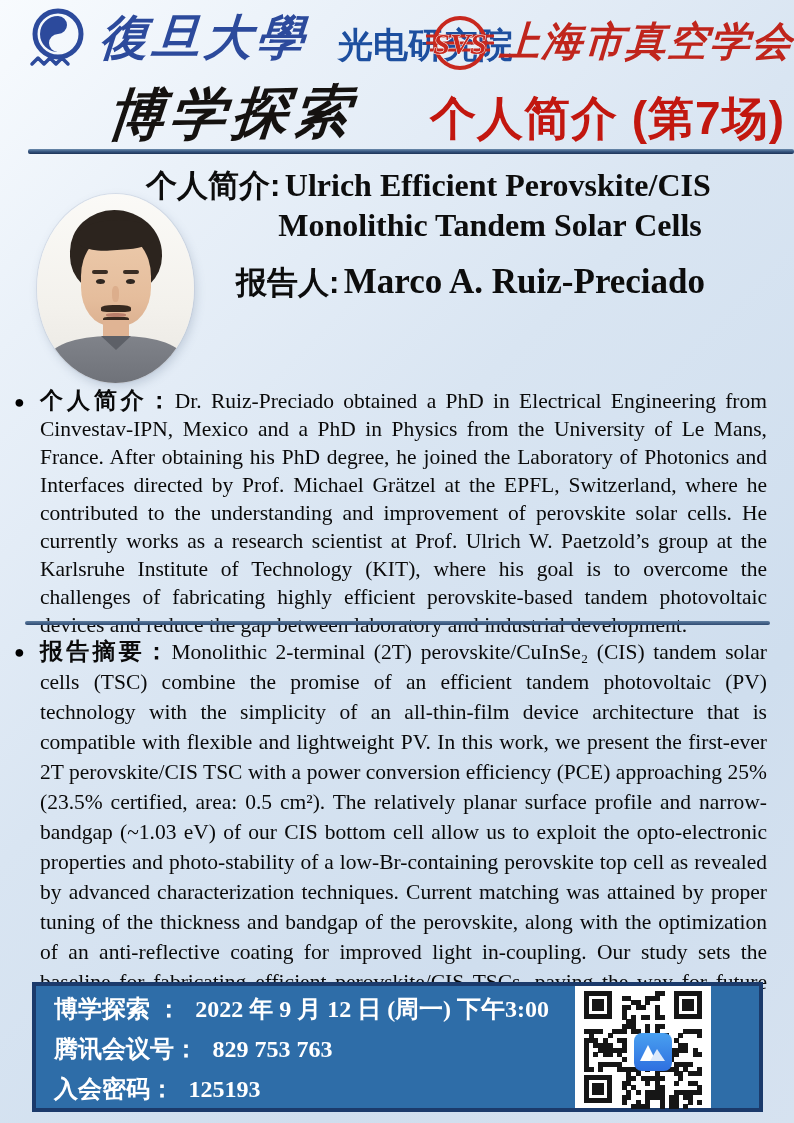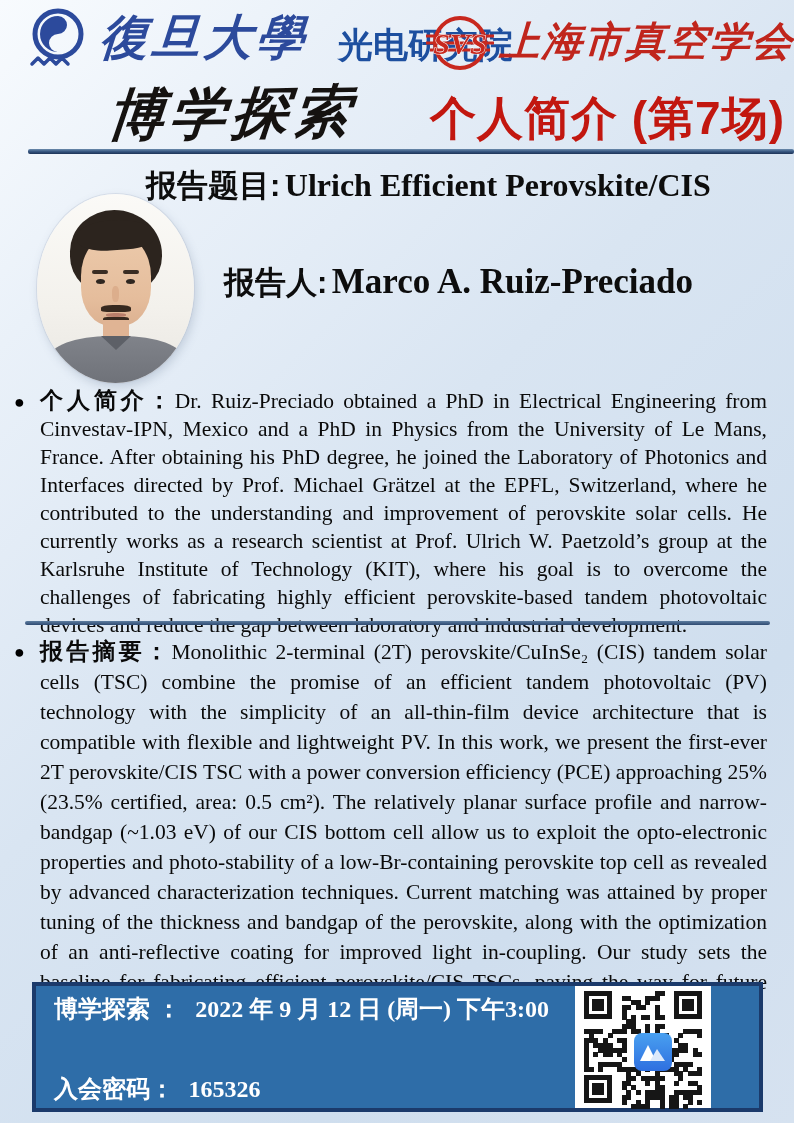--- a/index.html
+++ b/index.html
@@ -90,21 +90,21 @@
     border-radius: 45% 45% 0 0; }
   .p-collar { position: absolute; left: 64px; top: 142px; width: 30px; height: 14px;
     background: #5d6067; clip-path: polygon(0 0, 50% 100%, 100% 0); }
 
   .title-line1 { position: absolute; left: 146px; top: 165px; white-space: nowrap; }
   .title-line2 { position: absolute; left: 240px; top: 207px; width: 500px;
     text-align: center; white-space: nowrap; }
   .zh-label { font-size: 31px; font-weight: 900; color: #0d0d0d; }
   .en-title { font-family: "Liberation Serif", "DejaVu Serif", serif;
     font-size: 32px; font-weight: bold; color: #0d0d0d; }
-  .speaker-line { position: absolute; left: 224px; top: 262px; white-space: nowrap; }
+  .speaker-line { position: absolute; left: 236px; top: 262px; white-space: nowrap; }
   .speaker-name { font-family: "Liberation Serif", "DejaVu Serif", serif;
     font-size: 35px; font-weight: bold; color: #0d0d0d; }
   .affiliation { position: absolute; left: 240px; top: 322px; width: 470px;
     text-align: center; font-size: 33px; font-weight: 900; color: #0d0d0d;
     white-space: nowrap; }
 
   
   .bullet { position: absolute; font-size: 18px; color: #000; }
   .bullet-bio { left: 14px; top: 392px; }
   .bullet-abs { left: 14px; top: 642px; }
@@ -218,23 +218,24 @@
     <div class="p-nose"></div>
     <div class="p-stache"></div>
     <div class="p-mouth"></div>
     <div class="p-goatee"></div>
     <div class="p-neck"></div>
     <div class="p-shirt"></div>
     <div class="p-collar"></div>
   </div>
 
   <div class="title-line1">
-    <span class="zh-label">报告题目:</span>
+    <span class="zh-label">个人简介:</span>
     <span class="en-title">Ulrich Efficient Perovskite/CIS</span>
   </div>
+  <div class="title-line2 en-title">Monolithic Tandem Solar Cells</div>
 
   <div class="speaker-line">
     <span class="zh-label">报告人:</span>
     <span class="speaker-name">Marco A. Ruiz-Preciado</span>
   </div>
 
 
   <span class="bullet bullet-bio">●</span>
   <p class="para para-bio"><span class="p-label">个人简介：</span><span>Dr. Ruiz-Preciado obtained a PhD in Electrical Engineering from Cinvestav-IPN, Mexico and a PhD in Physics from the University of Le Mans, France. After obtaining his PhD degree, he joined the Laboratory of Photonics and Interfaces directed by Prof. Michael Grätzel at the EPFL, Switzerland, where he contributed to the understanding and improvement of perovskite solar cells. He currently works as a research scientist at Prof. Ulrich W. Paetzold’s group at the Karlsruhe Institute of Technology (KIT), where his goal is to overcome the challenges of fabricating highly efficient perovskite-based tandem photovoltaic devices and reduce the gap between laboratory and industrial development.</span></p>
 
@@ -243,22 +244,26 @@
   <span class="bullet bullet-abs">●</span>
   <p class="para para-abs"><span class="p-label">报告摘要：</span><span>Monolithic 2-terminal (2T) perovskite/CuInSe₂ (CIS) tandem solar cells (TSC) combine the promise of an efficient tandem photovoltaic (PV) technology with the simplicity of an all-thin-film device architecture that is compatible with flexible and lightweight PV. In this work, we present the first-ever 2T perovskite/CIS TSC with a power conversion efficiency (PCE) approaching 25% (23.5% certified, area: 0.5 cm²). The relatively planar surface profile and narrow-bandgap (~1.03 eV) of our CIS bottom cell allow us to exploit the opto-electronic properties and photo-stability of a low-Br-containing perovskite top cell as revealed by advanced characterization techniques. Current matching was attained by proper tuning of the thickness and bandgap of the perovskite, along with the optimization of an anti-reflective coating for improved light in-coupling. Our study sets the baseline for fabricating efficient perovskite/CIS TSCs, paving the way for future developments that might push the efficiencies over 30%.</span></p>
 
   <div class="meeting-box">
     <div class="meeting-rows">
       <div class="meeting-row">
         <span class="m-label">博学探索 ：</span>
         <span class="m-value">2022 年 9 月 12 日 (周一) 下午3:00</span>
       </div>
       <div class="meeting-row">
+        <span class="m-label">腾讯会议号：</span>
+        <span class="m-value">829 753 763</span>
+      </div>
+      <div class="meeting-row">
         <span class="m-label">入会密码：</span>
-        <span class="m-value">165326</span>
+        <span class="m-value">125193</span>
       </div>
     </div>
   </div>
 
   <div class="qr-panel">
     <div class="qr-grid" id="qr-grid">
       <div class="qr-finder qr-f-tl"></div>
       <div class="qr-finder qr-f-tr"></div>
       <div class="qr-finder qr-f-bl"></div>
       <div class="qr-logo">

